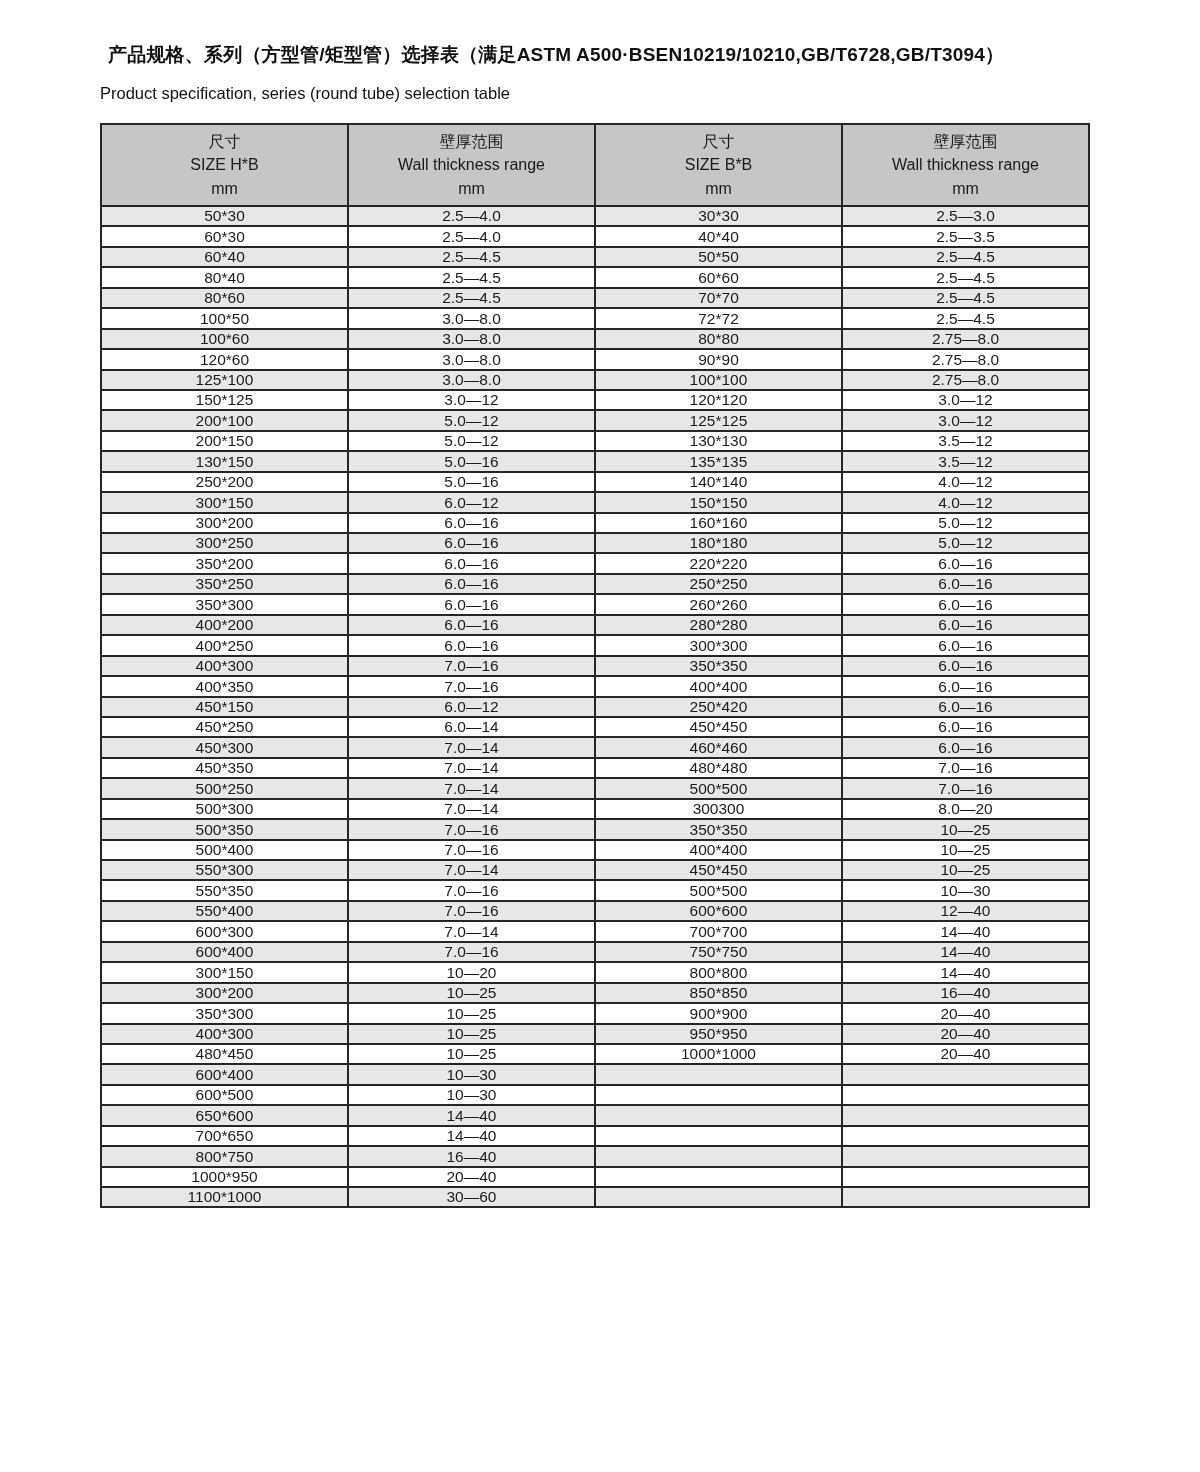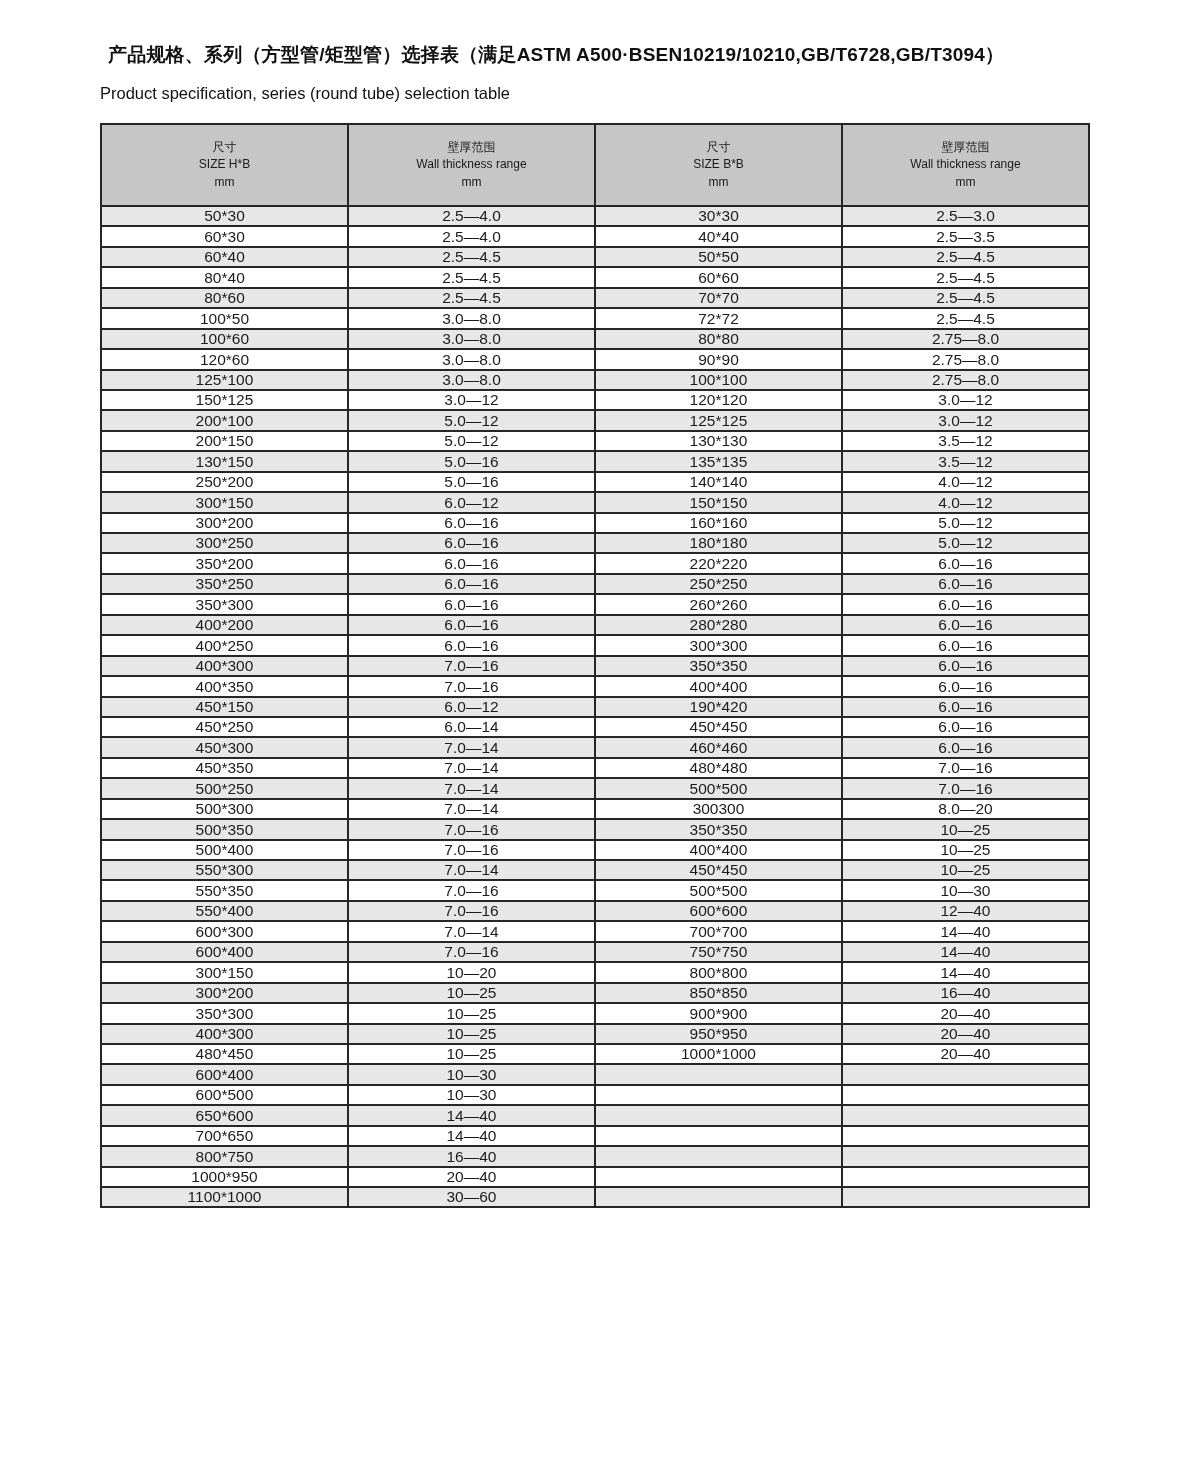--- a/index.html
+++ b/index.html
@@ -30,21 +30,21 @@
     position:absolute;left:100px;top:123px;width:990px;
     border-collapse:collapse;table-layout:fixed;
   }
   .spec-table th,.spec-table td{
     border:2px solid var(--border);
     text-align:center;vertical-align:middle;
     overflow:hidden;white-space:nowrap;
   }
   .spec-table th{
     height:82px;background:var(--header-bg);
-    font-weight:400;font-size:12px;line-height:1.45;
+    font-weight:400;font-size:16px;line-height:1.45;
     color:#1a1a1a;
   }
   .spec-table th .h-line{display:block;}
   .spec-table td{
     height:20.45px;font-size:15.5px;line-height:1;
     background:var(--row-bg);padding:0 4px;
   }
   .spec-table tbody tr:nth-child(odd) td{background:var(--row-alt-bg);}
 </style>
 </head>
@@ -219,21 +219,21 @@
       </tr>
       <tr>
         <td>400*350</td>
         <td>7.0—16</td>
         <td>400*400</td>
         <td>6.0—16</td>
       </tr>
       <tr>
         <td>450*150</td>
         <td>6.0—12</td>
-        <td>190*420</td>
+        <td>250*420</td>
         <td>6.0—16</td>
       </tr>
       <tr>
         <td>450*250</td>
         <td>6.0—14</td>
         <td>450*450</td>
         <td>6.0—16</td>
       </tr>
       <tr>
         <td>450*300</td>

